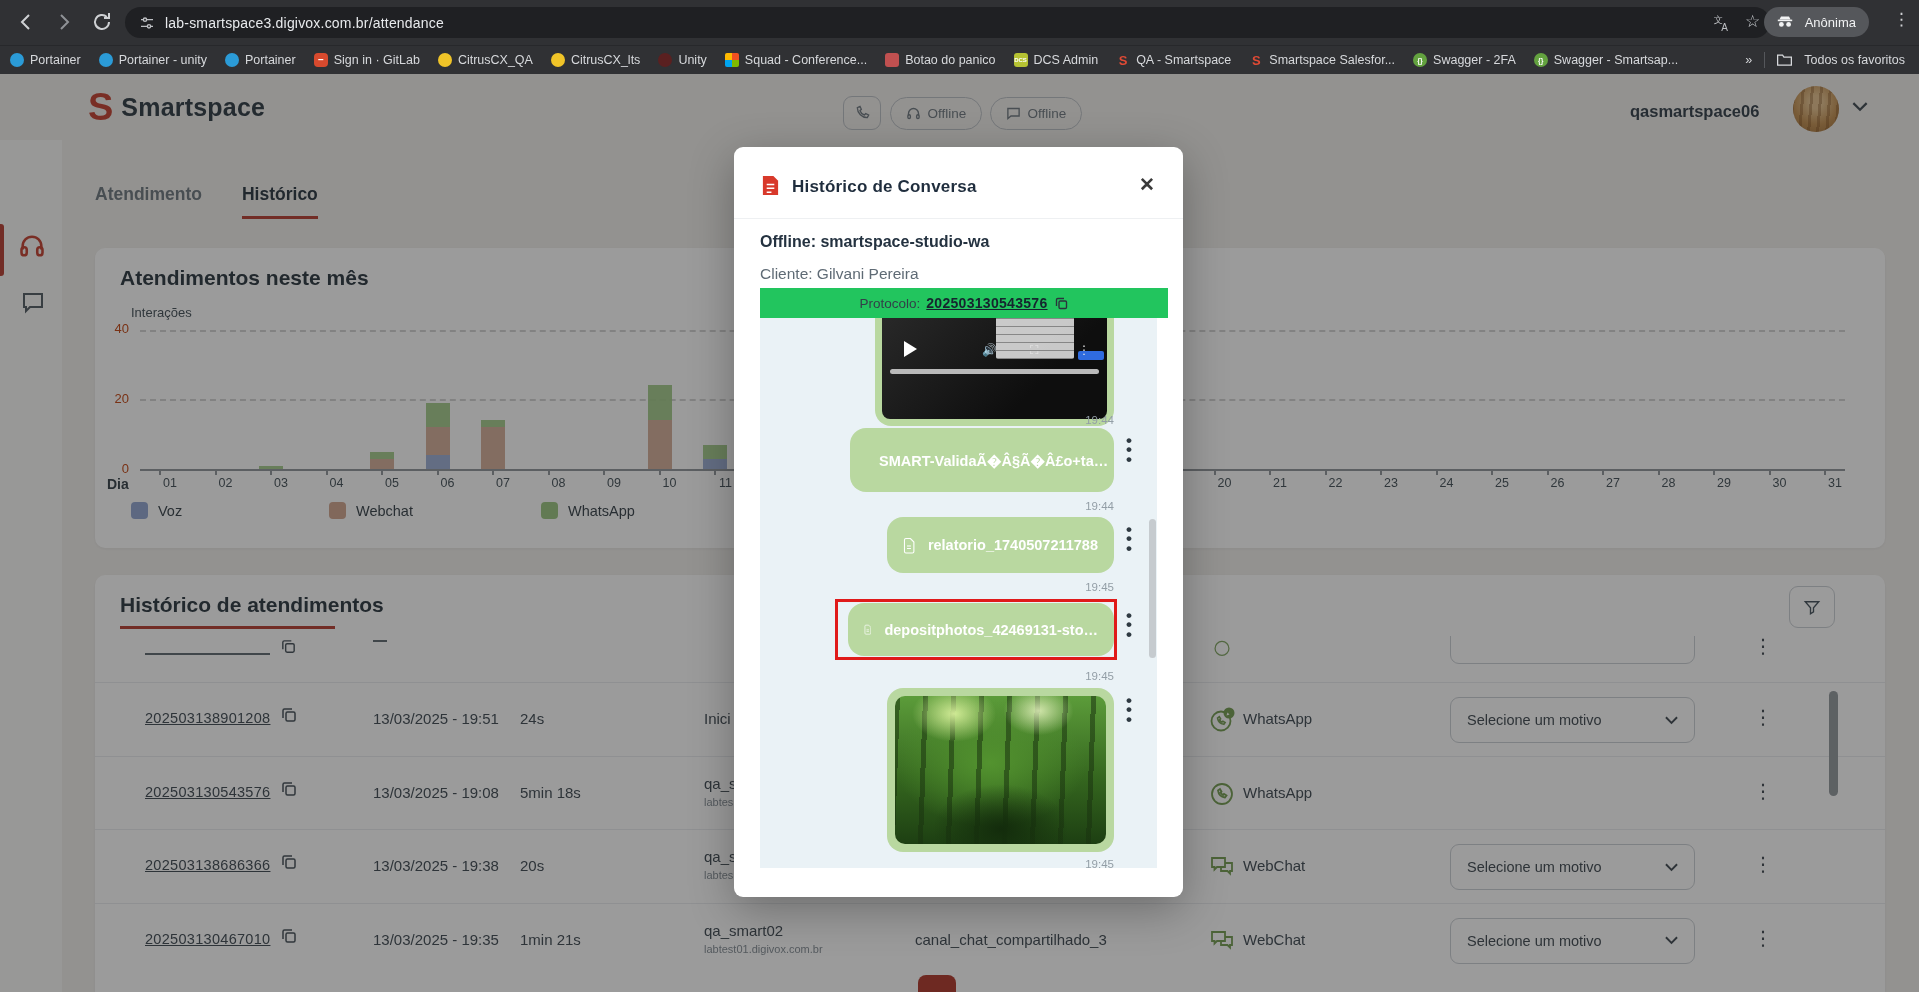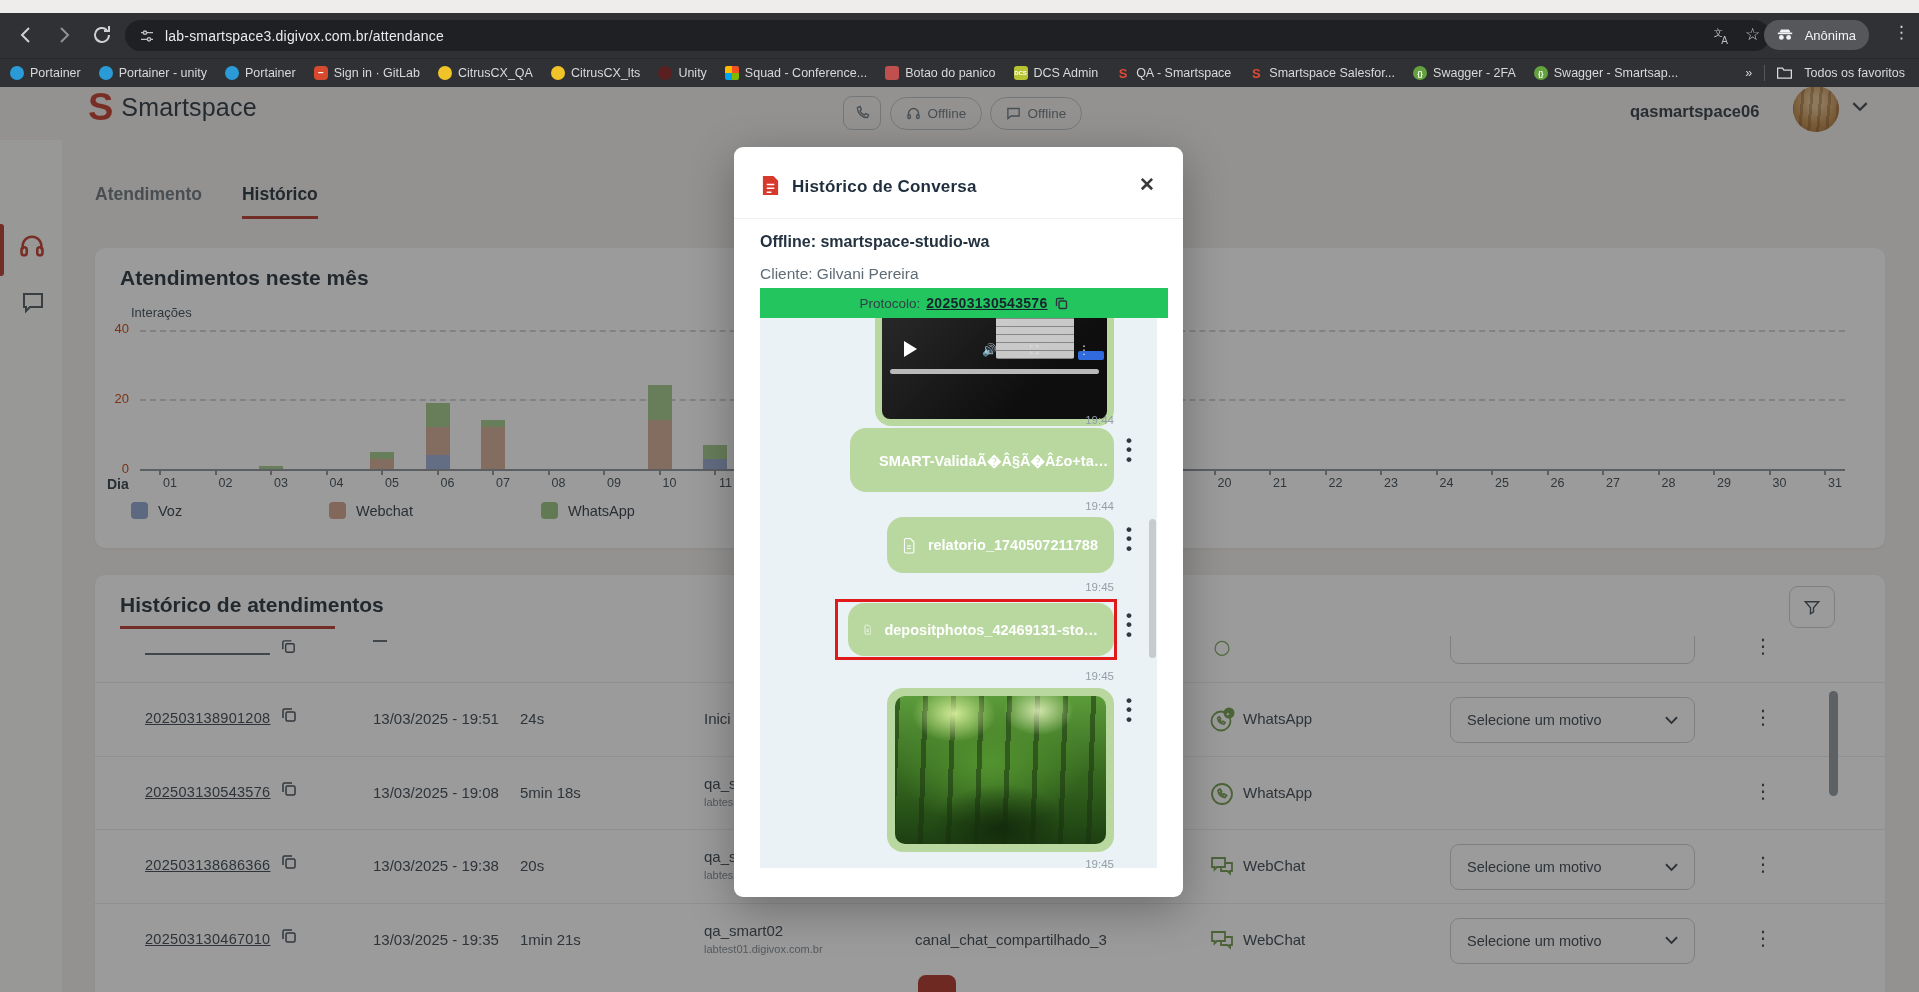--- a/index.html
+++ b/index.html
@@ -1,21 +1,21 @@
 <!DOCTYPE html>
 <html><head>
 <meta charset="utf-8">
 <style>
   *{margin:0;padding:0;box-sizing:border-box;}
   html,body{width:1919px;height:992px;overflow:hidden;background:#efedeb;
     font-family:"Liberation Sans",sans-serif;-webkit-font-smoothing:antialiased;}
   svg{display:block;}
 
   
-  #chrome{position:absolute;left:0;top:13px;width:1919px;height:74px;z-index:30;}
+  #chrome{position:absolute;left:0;top:0;width:1919px;height:74px;z-index:30;}
   #toolbar{position:absolute;left:0;top:0;width:1919px;height:45px;background:#303134;}
   .nav-ico{position:absolute;top:10px;width:24px;height:24px;color:#cfd1d4;}
   #omnibox{position:absolute;left:125px;top:7px;width:1645px;height:31px;border-radius:16px;background:#1f2023;
     display:flex;align-items:center;color:#e8eaed;}
   #omnibox .url{font-size:14px;color:#e8eaed;margin-left:10px;letter-spacing:.2px;}
   #bookmarks{position:absolute;left:0;top:45px;width:1919px;height:29px;background:#303134;border-top:1px solid #27282b;
     display:flex;align-items:center;padding-left:10px;color:#d7d9dc;font-size:12.5px;}
   .bm{display:flex;align-items:center;gap:6px;margin-right:18px;white-space:nowrap;}
   .bm-ico{width:14px;height:14px;border-radius:50%;display:flex;align-items:center;justify-content:center;
     font-size:7px;font-weight:700;color:#fff;flex:0 0 auto;}
@@ -31,21 +31,21 @@
   #bm-right{position:absolute;right:14px;top:45px;height:29px;display:flex;align-items:center;gap:12px;color:#d7d9dc;font-size:12.5px;}
   #bm-divider{width:1px;height:16px;background:#55575b;}
   #incog{position:absolute;right:50px;top:7px;height:30px;border-radius:15px;background:#55575b;
     display:flex;align-items:center;gap:12px;padding:0 13px;color:#f1f2f3;font-size:13px;}
   
   #app{position:absolute;left:0;top:74px;width:1919px;height:918px;background:#f1efec;z-index:1;}
   #sidebar{position:absolute;left:0;top:66px;width:62px;height:852px;background:#faf9f7;}
   #side-indicator{position:absolute;left:0;top:84px;width:4px;height:52px;background:#b5382a;border-radius:0 3px 3px 0;}
   #brand{position:absolute;left:88px;top:14px;display:flex;align-items:center;gap:8px;}
   #brand .s-mark{font-size:38px;font-weight:800;color:#c23a28;line-height:38px;}
-  #brand .s-text{font-size:25px;font-weight:400;color:#27333d;letter-spacing:.2px;}
+  #brand .s-text{font-size:25px;font-weight:700;color:#27333d;letter-spacing:.2px;}
   .hdr-btn{position:absolute;border:1.5px solid #b9bec3;border-radius:9px;background:transparent;display:flex;
     align-items:center;justify-content:center;gap:7px;color:#6a747c;font-size:13.5px;}
   .pill{border-radius:17px;}
   #username{position:absolute;left:1630px;top:28px;font-size:16.5px;font-weight:700;color:#2b3742;}
   #avatar{position:absolute;left:1793px;top:12px;width:46px;height:46px;border-radius:50%;overflow:hidden;
     background:radial-gradient(circle at 50% 35%,#e5c08a 18%,#c08b4a 60%,#9a6a33);}
   #avatar::after{content:'';position:absolute;inset:0;
     background:repeating-linear-gradient(95deg,rgba(110,60,15,.35) 0 3px,transparent 3px 9px);}
   #hdr-chevron{position:absolute;left:1852px;top:28px;color:#39434b;}
   #tabs{position:absolute;left:95px;top:110px;display:flex;gap:40px;font-size:17.5px;font-weight:700;}

